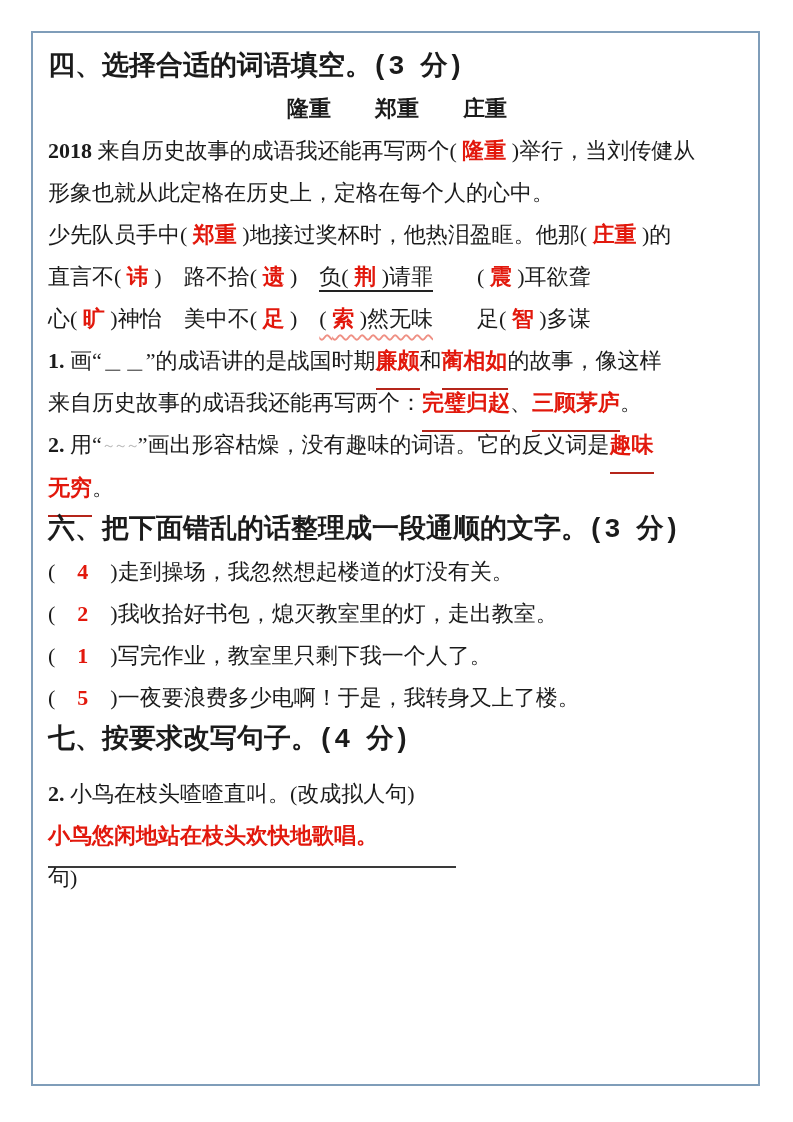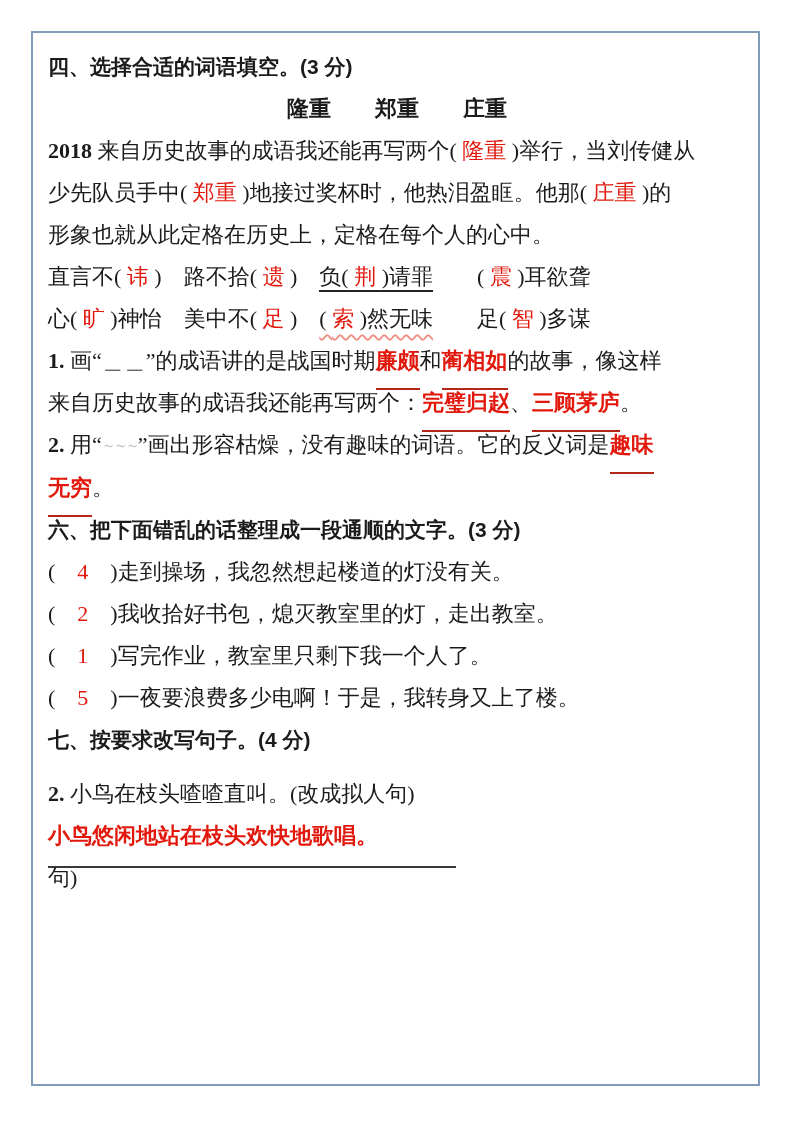--- a/index.html
+++ b/index.html
@@ -30,35 +30,35 @@
     box-sizing:border-box;
   }
   .line{
     min-height:42px;
     line-height:42px;
     font-size:22px;
     white-space:nowrap;
   }
   
   .line[data-name$="-heading"]{
-    font-family:Liberation Sans, sans-serif;
+    font-family:Liberation Mono, monospace;
     font-weight:bold;
-    font-size:21px;
+    font-size:27px;
   }
   .line[data-name="section-4-word-bank"]{
     text-align:center;
     font-weight:bold;
   }
   .line[data-name="rewrite-item-1"]{margin-top:5px;position:relative;}
   .line[data-name="rewrite-item-2"]{margin-top:12px;}
 
   
   .plain{}
   .num{font-weight:bold;}
-  .red{color:var(--red);font-weight:normal;}
+  .red{color:var(--red);font-weight:bold;}
   .u{border-bottom:2px solid #222;padding-bottom:1px;}
   .red-u{
     color:var(--red);font-weight:bold;
     border-bottom:2px solid #b5251a;padding-bottom:15px;
   }
   .wavy{
     text-decoration-line:underline;
     text-decoration-style:wavy;
     text-decoration-color:#ef9084;
     text-decoration-thickness:1.5px;
@@ -84,22 +84,22 @@
   }
 </style>
 </head>
 <body data-name="worksheet-page">
 
 <div class="frame" data-name="worksheet-frame">
   <div class="content" data-name="worksheet-content">
       <div class="line" data-name="section-4-heading"><span class="plain" data-name="text-run">四、选择合适的词语填空。(3 分)</span></div>
       <div class="line" data-name="section-4-word-bank"><span class="plain" data-name="text-run">隆重　　郑重　　庄重</span></div>
       <div class="line" data-name="section-4-passage-line-1"><span class="num" data-name="item-number">2018 </span><span class="plain" data-name="text-run">来自历史故事的成语我还能再写两个( </span><span class="red" data-name="answer-text">隆重</span><span class="plain" data-name="text-run"> )举行，当刘传健从</span></div>
+      <div class="line" data-name="section-4-passage-line-3"><span class="plain" data-name="text-run">形象也就从此定格在历史上，定格在每个人的心中。</span></div>
       <div class="line" data-name="section-4-passage-line-2"><span class="plain" data-name="text-run">少先队员手中( </span><span class="red" data-name="answer-text">郑重</span><span class="plain" data-name="text-run"> )地接过奖杯时，他热泪盈眶。他那( </span><span class="red" data-name="answer-text">庄重</span><span class="plain" data-name="text-run"> )的</span></div>
-      <div class="line" data-name="section-4-passage-line-3"><span class="plain" data-name="text-run">形象也就从此定格在历史上，定格在每个人的心中。</span></div>
       <div class="line" data-name="idiom-row-1"><span class="plain" data-name="text-run">直言不( </span><span class="red" data-name="answer-text">讳</span><span class="plain" data-name="text-run"> )　</span><span class="plain" data-name="text-run">路不拾( </span><span class="red" data-name="answer-text">遗</span><span class="plain" data-name="text-run"> )　</span><span class="u" data-name="text-run">负( </span><span class="red u" data-name="answer-text">荆</span><span class="u" data-name="text-run"> )请罪</span><span class="plain" data-name="text-run">　　</span><span class="plain" data-name="text-run">( </span><span class="red" data-name="answer-text">震</span><span class="plain" data-name="text-run"> )耳欲聋</span></div>
       <div class="line" data-name="idiom-row-2"><span class="plain" data-name="text-run">心( </span><span class="red" data-name="answer-text">旷</span><span class="plain" data-name="text-run"> )神怡　</span><span class="plain" data-name="text-run">美中不( </span><span class="red" data-name="answer-text">足</span><span class="plain" data-name="text-run"> )　</span><span class="wavy" data-name="text-run">( </span><span class="red wavy" data-name="answer-text">索</span><span class="wavy" data-name="text-run"> )然无味</span><span class="plain" data-name="text-run">　　</span><span class="plain" data-name="text-run">足( </span><span class="red" data-name="answer-text">智</span><span class="plain" data-name="text-run"> )多谋</span></div>
       <div class="line" data-name="question-1-line-1"><span class="num" data-name="item-number">1. </span><span class="plain" data-name="text-run">画“</span><span class="blank" data-name="blank-line">＿＿</span><span class="plain" data-name="text-run">”的成语讲的是战国时期</span><span class="red-u" data-name="answer-text">廉颇</span><span class="plain" data-name="text-run">和</span><span class="red-u" data-name="answer-text">蔺相如</span><span class="plain" data-name="text-run">的故事，像这样</span></div>
       <div class="line" data-name="question-1-line-2"><span class="plain" data-name="text-run">来自历史故事的成语我还能再写两个：</span><span class="red-u" data-name="answer-text">完璧归赵</span><span class="plain" data-name="text-run">、</span><span class="red-u" data-name="answer-text">三顾茅庐</span><span class="plain" data-name="text-run">。</span></div>
       <div class="line" data-name="question-2-line-1"><span class="num" data-name="item-number">2. </span><span class="plain" data-name="text-run">用“</span><span class="wavy-mark" data-name="wavy-line-mark">～～～</span><span class="plain" data-name="text-run">”画出形容枯燥，没有趣味的词语。它的反义词是</span><span class="red-u" data-name="answer-text">趣味</span></div>
       <div class="line" data-name="question-2-line-2"><span class="red-u" data-name="answer-text">无穷</span><span class="plain" data-name="text-run">。</span></div>
       <div class="line" data-name="section-6-heading"><span class="plain" data-name="text-run">六、把下面错乱的话整理成一段通顺的文字。(3 分)</span></div>
       <div class="line" data-name="sentence-order-item-2"><span class="plain" data-name="text-run">(　</span><span class="red num" data-name="answer-text">4</span><span class="plain" data-name="text-run">　)走到操场，我忽然想起楼道的灯没有关。</span></div>
       <div class="line" data-name="sentence-order-item-3"><span class="plain" data-name="text-run">(　</span><span class="red num" data-name="answer-text">2</span><span class="plain" data-name="text-run">　)我收拾好书包，熄灭教室里的灯，走出教室。</span></div>
       <div class="line" data-name="sentence-order-item-4"><span class="plain" data-name="text-run">(　</span><span class="red num" data-name="answer-text">1</span><span class="plain" data-name="text-run">　)写完作业，教室里只剩下我一个人了。</span></div>

